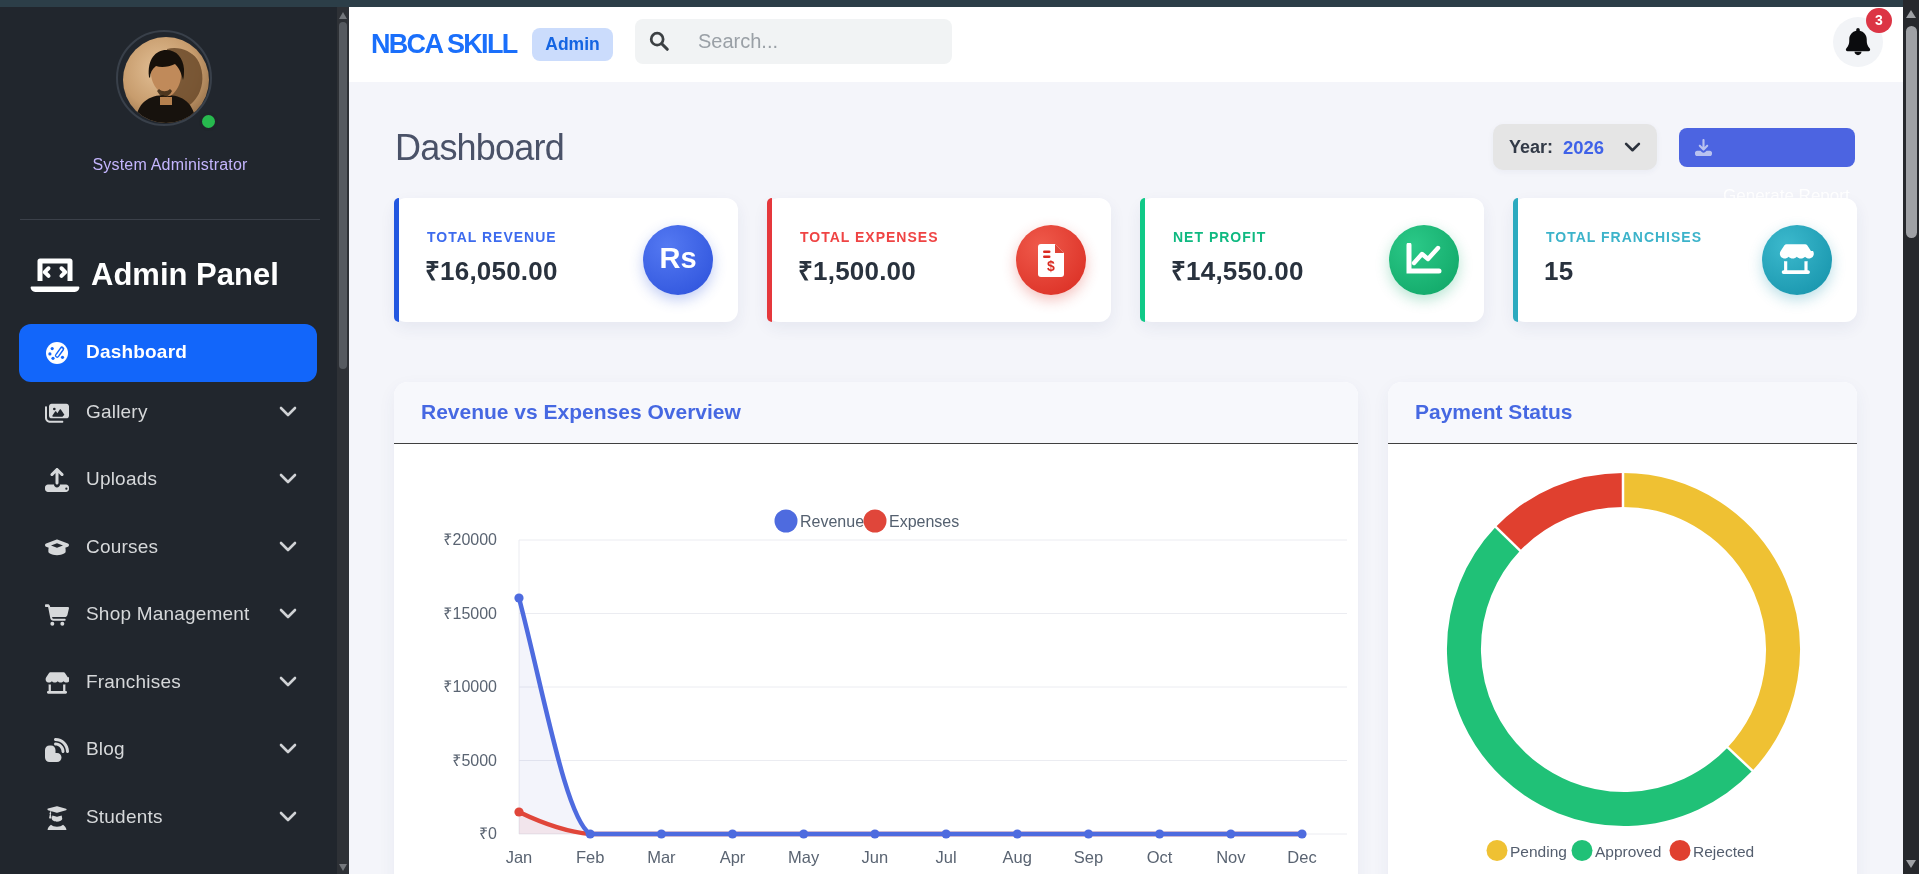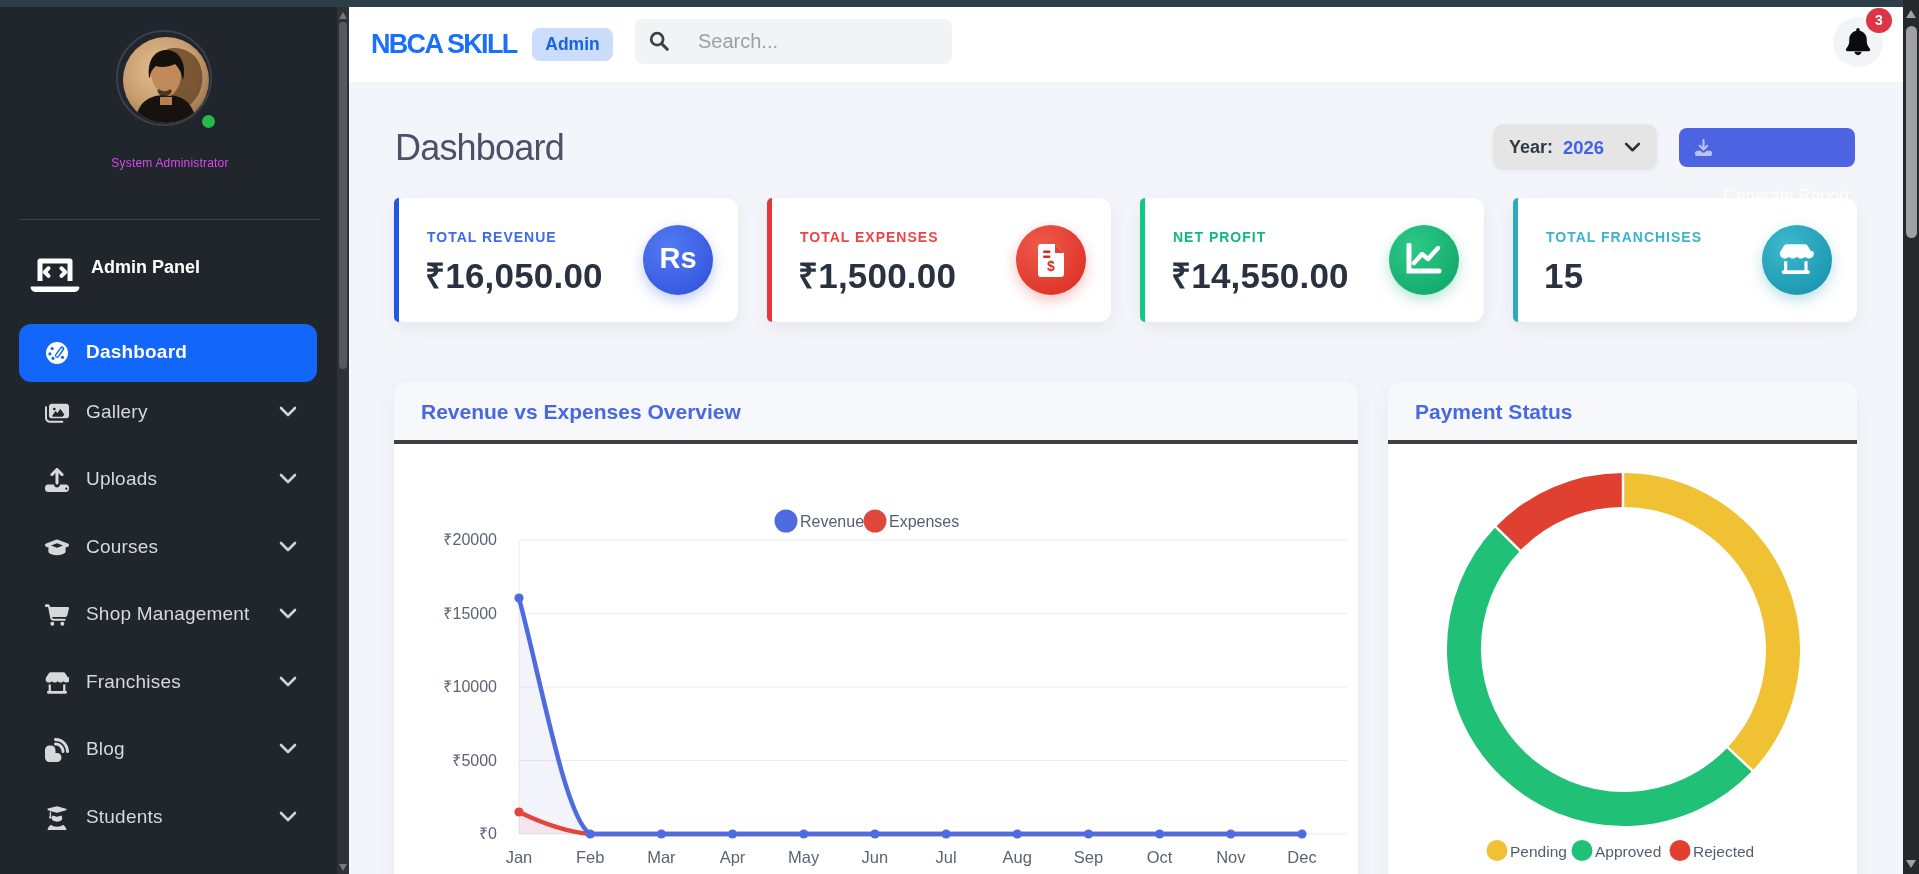--- a/index.html
+++ b/index.html
@@ -23,25 +23,25 @@
 #sbtrack { position:absolute; right:0; top:0; width:12px; height:867px; background:#2e3136; }
 #sbtrack .thumb { position:absolute; left:2px; top:15px; width:8px; height:347px; background:#565a60; border-radius:5px; }
 #sbtrack .arr { position:absolute; left:2px; width:0; height:0; border-left:4px solid transparent; border-right:4px solid transparent; }
 #sbtrack .up { top:5px; border-bottom:7px solid #74777c; }
 #sbtrack .dn { bottom:3px; border-top:7px solid #74777c; }
 
 #avatar { left:116px; top:23px; width:96px; height:96px; border-radius:50%; border:2px solid #39404a; }
 #avphoto { position:absolute; left:5px; top:5px; width:86px; height:86px; border-radius:50%; overflow:hidden; }
 #avatar svg { display:block; }
 #statusdot { left:199px; top:105px; width:19px; height:19px; border-radius:50%; background:#27b94e; border:3px solid #20252b; }
-#sysadmin { left:0; top:149px; width:340px; text-align:center; font-size:12px; color:#d946ef; letter-spacing:0.2px; }
+#sysadmin { left:0; top:149px; width:340px; text-align:center; font-size:16px; color:#c4b5fd; letter-spacing:0.2px; }
 #sbdivider { left:20px; top:212px; width:300px; height:0; border-top:1px solid #3b4049; }
 
 #adminpanel { left:30px; top:245px; width:280px; height:46px; }
-#adminpanel .txt { position:absolute; left:61px; top:5px; font-size:18px; font-weight:bold; color:#fff; }
+#adminpanel .txt { position:absolute; left:61px; top:5px; font-size:31px; font-weight:bold; color:#fff; }
 
 .navitem { left:19px; width:298px; height:58px; color:#d6d8da; }
 .navitem .icon { position:absolute; left:26px; top:17px; width:24px; height:24px; }
 .navitem .label { position:absolute; left:67px; top:17px; font-size:19px; letter-spacing:0.2px; }
 .navitem .chev { position:absolute; right:20px; top:22px; }
 #nav-dashboard { top:317px; background:#1266fa; border-radius:12px; color:#fff; }
 #nav-dashboard .label { font-weight:bold; }
 
 
 #topbar { left:349px; top:7px; width:1554px; height:75px; background:#ffffff; z-index:5; }
@@ -57,35 +57,35 @@
 #pagetitle { left:46px; top:45px; font-size:36px; color:#4a5268; letter-spacing:-0.8px; }
 #yearbox { left:1144px; top:42px; width:164px; height:46px; background:#e5e5e5; border-radius:10px; box-shadow:0 2px 6px rgba(40,60,120,0.05); }
 #yearbox .yl { position:absolute; left:16px; top:13px; font-size:18px; font-weight:bold; color:#323a47; }
 #yearbox .yv { position:absolute; left:70px; top:13px; font-size:18.5px; font-weight:bold; color:#3f62e8; }
 #genbtn { left:1330px; top:46px; width:176px; height:39px; background:#4c64e1; border-radius:8px; color:#fff; }
 #genbtn .gt { position:absolute; left:44px; top:10px; font-size:17px;margin-top:48px; }
 
 .statcard { top:116px; width:344px; height:124px; background:#fff; border-radius:12px; box-shadow:0 6px 16px rgba(45,60,120,0.07); }
 .statcard .bord { position:absolute; left:0; top:0; width:5px; height:124px; border-radius:12px 0 0 12px; }
 .statcard .lab { position:absolute; left:33px; top:31px; font-size:14px; font-weight:bold; letter-spacing:1px; }
-.statcard .val { position:absolute; left:31px; top:60px; font-size:35px; font-weight:bold; color:#29323e; letter-spacing:0.2px; line-height:1; }
+.statcard .val { position:absolute; left:31px; top:60px; font-size:26px; font-weight:bold; color:#29323e; letter-spacing:0.2px; line-height:1; }
 .statcard .circ { position:absolute; right:25px; top:27px; width:70px; height:70px; border-radius:50%; }
 #card1 { left:45px; } #card2 { left:418px; } #card3 { left:791px; } #card4 { left:1164px; }
 #card1 .bord { background:#2257e0; } #card2 .bord { background:#e5383c; }
 #card3 .bord { background:#10c987; } #card4 .bord { background:#2caabf; }
 #card1 .lab { color:#3d6bee; } #card2 .lab { color:#ef4444; }
 #card3 .lab { color:#0fb981; } #card4 .lab { color:#3cb3ca; }
 #card1 .circ { background:radial-gradient(circle at 35% 30%, #5479f2, #2b50da); box-shadow:0 5px 14px rgba(50,90,220,0.30); }
 #card2 .circ { background:radial-gradient(circle at 35% 30%, #ef5a4b, #d92a20); box-shadow:0 5px 14px rgba(220,50,40,0.30); }
 #card3 .circ { background:radial-gradient(circle at 35% 30%, #2bc988, #0ea364); box-shadow:0 5px 14px rgba(20,170,110,0.30); }
 #card4 .circ { background:radial-gradient(circle at 35% 30%, #3cb9cd, #1390a8); box-shadow:0 5px 14px rgba(30,150,175,0.30); }
 #card1 .circ .rs { position:absolute; width:100%; text-align:center; top:17px; font-size:29px; font-weight:bold; color:#fff; }
 
 .panel { top:300px; background:#fff; border-radius:14px; box-shadow:0 6px 18px rgba(45,60,120,0.06); }
-.panel .phead { position:absolute; left:0; top:0; width:100%; height:62px; background:#f7f8fc; border-bottom:4px solid #404040; border-radius:14px 14px 0 0; }
+.panel .phead { position:absolute; left:0; top:0; width:100%; height:62px; background:#f7f8fc; border-bottom:1px solid #404040; border-radius:14px 14px 0 0; }
 .panel .ptitle { position:absolute; left:27px; top:18px; font-size:21px; font-weight:bold; color:#4668e2; }
 #chartpanel { left:45px; width:964px; height:600px; }
 #piepanel { left:1039px; width:469px; height:600px; }
 </style>
 </head>
 <body>
 <div class="abs" id="topstrip"></div>
 
 <div class="abs" id="pagesb">
   <div class="arr up"></div>

